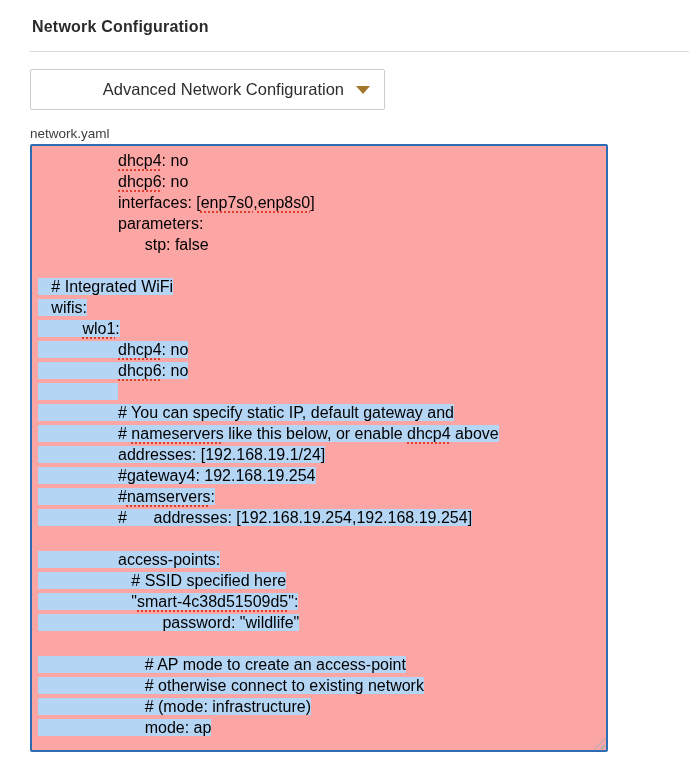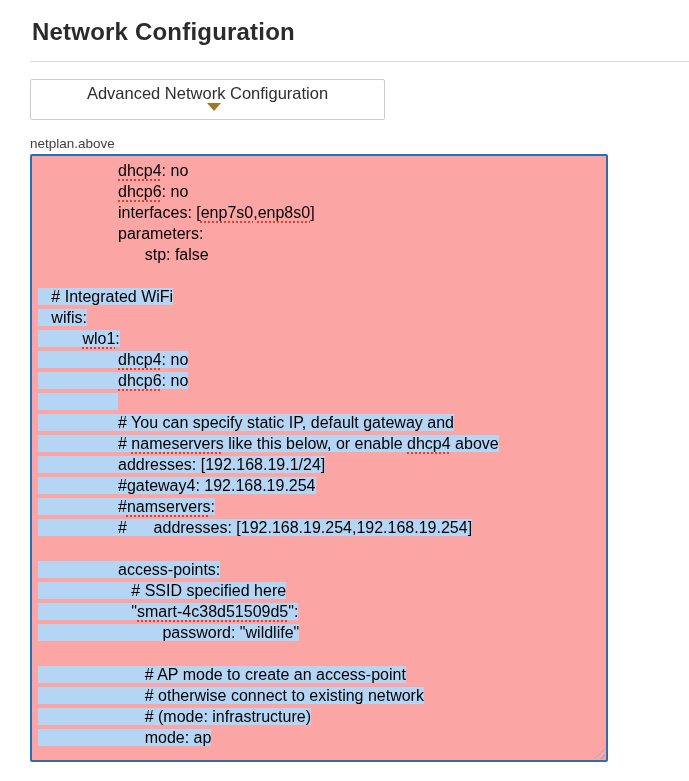--- a/index.html
+++ b/index.html
@@ -12,32 +12,32 @@
   }
   *{box-sizing:border-box;}
   html,body{margin:0;padding:0;}
   body{
     width:689px;height:781px;background:#ffffff;
     font-family:"Liberation Sans",sans-serif;color:#333;
     overflow:hidden;
   }
   .container{padding:18px 0 0 30px;}
   h1.page-title{
-    font-size:24px;font-weight:700;color:#2b2b2b;
+    font-size:16px;font-weight:700;color:#2b2b2b;
     margin:0 0 0 2px;letter-spacing:0.2px;
   }
   hr.title-rule{
     border:none;border-top:1px solid var(--c-divider);
     margin:15px 0 0 0;
   }
   .dropdown{
     margin-top:17px;width:355px;height:41px;
     border:1px solid var(--c-dropdown_border);border-radius:2px;
-    background:#fff;display:flex;align-items:center;justify-content:flex-start;
-    padding:4px 14px;font-size:16.5px;color:#2e2e2e;cursor:pointer;flex-direction:column;
+    background:#fff;display:flex;align-items:center;justify-content:flex-end;
+    padding:12px 14px;font-size:16.5px;color:#2e2e2e;cursor:pointer;
   }
   .caret{
     width:0;height:0;flex:0 0 auto;margin-left:12px;
     border-left:7px solid transparent;border-right:7px solid transparent;
     border-top:8px solid var(--c-caret);
   }
   .editor-label{
     margin-top:16px;margin-bottom:3px;
     font-size:13.5px;color:#3f3f3f;
   }
@@ -68,19 +68,19 @@
 
 <div class="container">
   <h1 class="page-title">Network Configuration</h1>
   <hr class="title-rule">
 
   <div class="dropdown">
     <span>Advanced Network Configuration</span>
     <span class="caret"></span>
   </div>
 
-  <div class="editor-label">netplan.above</div>
+  <div class="editor-label">network.yaml</div>
 
   <div class="textarea">
     <div class="code"><div class="code-line"><span class="line-text">                  <u class="misspell">dhcp4</u>: no</span></div><div class="code-line"><span class="line-text">                  <u class="misspell">dhcp6</u>: no</span></div><div class="code-line"><span class="line-text">                  interfaces: [<u class="misspell">enp7s0</u>,<u class="misspell">enp8s0</u>]</span></div><div class="code-line"><span class="line-text">                  parameters:</span></div><div class="code-line"><span class="line-text">                        stp: false</span></div><div class="code-line"><span class="line-text"></span></div><div class="code-line sel"><span class="line-text">   # Integrated WiFi</span></div><div class="code-line sel"><span class="line-text">   wifis:</span></div><div class="code-line sel"><span class="line-text">          <u class="misspell">wlo1</u>:</span></div><div class="code-line sel"><span class="line-text">                  <u class="misspell">dhcp4</u>: no</span></div><div class="code-line sel"><span class="line-text">                  <u class="misspell">dhcp6</u>: no</span></div><div class="code-line sel"><span class="line-text">                  </span></div><div class="code-line sel"><span class="line-text">                  # You can specify static IP, default gateway and</span></div><div class="code-line sel"><span class="line-text">                  # <u class="misspell">nameservers</u> like this below, or enable <u class="misspell">dhcp4</u> above</span></div><div class="code-line sel"><span class="line-text">                  addresses: [192.168.19.1/24]</span></div><div class="code-line sel"><span class="line-text">                  #gateway4: 192.168.19.254</span></div><div class="code-line sel"><span class="line-text">                  #<u class="misspell">namservers</u>:</span></div><div class="code-line sel"><span class="line-text">                  #      addresses: [192.168.19.254,192.168.19.254]</span></div><div class="code-line"><span class="line-text"></span></div><div class="code-line sel"><span class="line-text">                  access-points:</span></div><div class="code-line sel"><span class="line-text">                     # SSID specified here</span></div><div class="code-line sel"><span class="line-text">                     "<u class="misspell">smart-4c38d51509d5</u>":</span></div><div class="code-line sel"><span class="line-text">                            password: "wildlife"</span></div><div class="code-line"><span class="line-text"></span></div><div class="code-line sel"><span class="line-text">                        # AP mode to create an access-point</span></div><div class="code-line sel"><span class="line-text">                        # otherwise connect to existing network</span></div><div class="code-line sel"><span class="line-text">                        # (mode: infrastructure)</span></div><div class="code-line sel"><span class="line-text">                        mode: ap</span></div></div>
     <div class="resize-grip"></div>
   </div>
 </div>
 
 </body></html>

